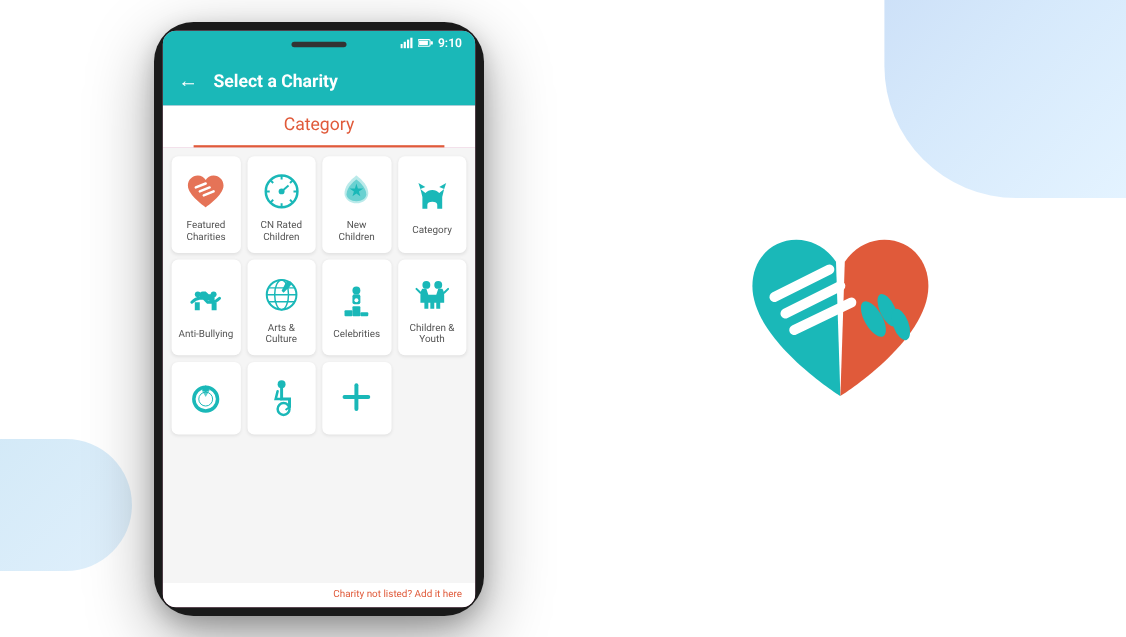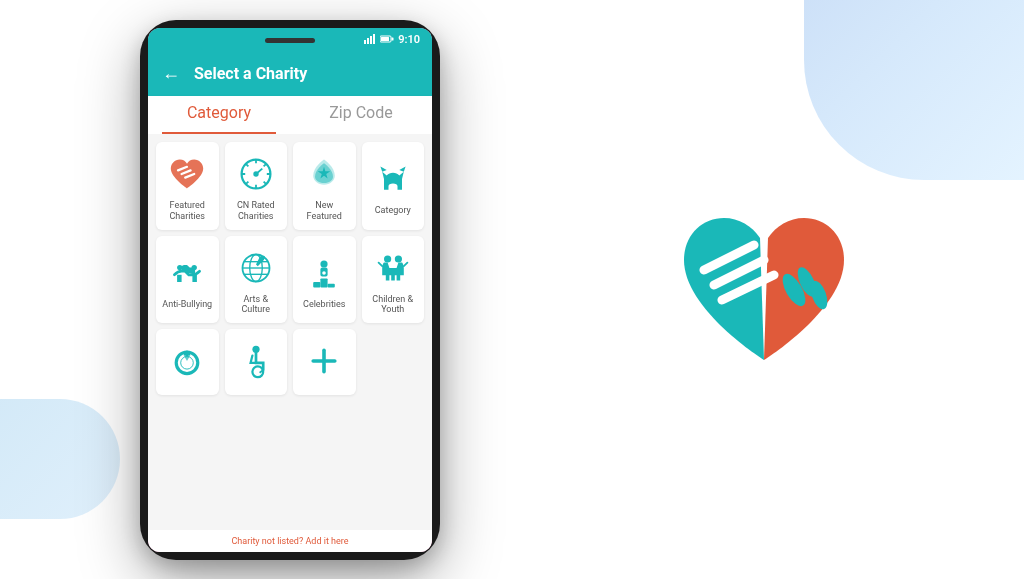--- a/index.html
+++ b/index.html
@@ -205,21 +205,21 @@
       text-align: center;
       line-height: 1.2;
     }
 
     
     .bottom-hint {
       background: white;
       padding: 6px 12px;
       font-size: 9px;
       color: #888;
-      text-align: center;
+      text-align: right;
       flex-shrink: 0;
     }
 
     .bottom-hint span {
       color: #e05a3a;
     }
 
     
     .logo-area {
       position: absolute;
@@ -266,23 +266,20 @@
       </div>
 
       <div class="app-header">
         <span class="back-arrow">←</span>
         <span class="header-title">Select a Charity</span>
       </div>
 
       <div class="tab-bar">
         <div class="tab-item active">
           <span>Category</span>
-        </div>
-        <div class="tab-item">
-          <span>Zip Code</span>
         </div>
       </div>
 
       <div class="grid-content">
         <div class="charity-grid">
 
           <div class="grid-cell">
             <div class="grid-icon">
               <svg viewBox="0 0 40 36" fill="#1ab8b8">
 
@@ -306,33 +303,33 @@
                 <line x1="4" y1="20" x2="8" y2="20" stroke="#1ab8b8" stroke-width="2"></line>
                 <line x1="32" y1="20" x2="36" y2="20" stroke="#1ab8b8" stroke-width="2"></line>
                 <line x1="8.7" y1="8.7" x2="11.5" y2="11.5" stroke="#1ab8b8" stroke-width="2"></line>
                 <line x1="28.5" y1="28.5" x2="31.3" y2="31.3" stroke="#1ab8b8" stroke-width="2"></line>
                 <line x1="31.3" y1="8.7" x2="28.5" y2="11.5" stroke="#1ab8b8" stroke-width="2"></line>
                 <line x1="11.5" y1="28.5" x2="8.7" y2="31.3" stroke="#1ab8b8" stroke-width="2"></line>
                 <circle cx="20" cy="20" r="3" fill="#1ab8b8"></circle>
                 <line x1="20" y1="20" x2="27" y2="14" stroke="#1ab8b8" stroke-width="2"></line>
               </svg>
             </div>
-            <span class="grid-label">CN Rated Charities</span>
+            <span class="grid-label">CN Rated Children</span>
           </div>
 
           <div class="grid-cell">
             <div class="grid-icon">
               <svg viewBox="0 0 40 40" fill="#1ab8b8">
                 <path d="M20 4 C20 4 8 12 8 22 C8 27.5 13.5 32 20 32 C26.5 32 32 27.5 32 22 C32 12 20 4 20 4Z" fill="#1ab8b8" opacity="0.3"></path>
                 <path d="M20 8 C20 8 10 15 10 23 C10 27 14.5 30 20 30 C25.5 30 30 27 30 23 C30 15 20 8 20 8Z" fill="#1ab8b8" opacity="0.5"></path>
 
                 <polygon points="20,12 21.5,17 27,17 22.5,20 24,25 20,22 16,25 17.5,20 13,17 18.5,17" fill="#1ab8b8"></polygon>
               </svg>
             </div>
-            <span class="grid-label">New Featured</span>
+            <span class="grid-label">New Children</span>
           </div>
 
           <div class="grid-cell">
             <div class="grid-icon">
               <svg viewBox="0 0 40 40" fill="#1ab8b8">
 
                 <path d="M10 32 L10 20 L8 12 L13 16 C15 14 17 13 20 13 C23 13 25 14 27 16 L32 12 L30 20 L30 32 L25 32 L25 28 C25 26 23 25 20 25 C17 25 15 26 15 28 L15 32 Z"></path>
 
                 <polygon points="8,12 6,6 13,10"></polygon>
                 <polygon points="32,12 34,6 27,10"></polygon>

